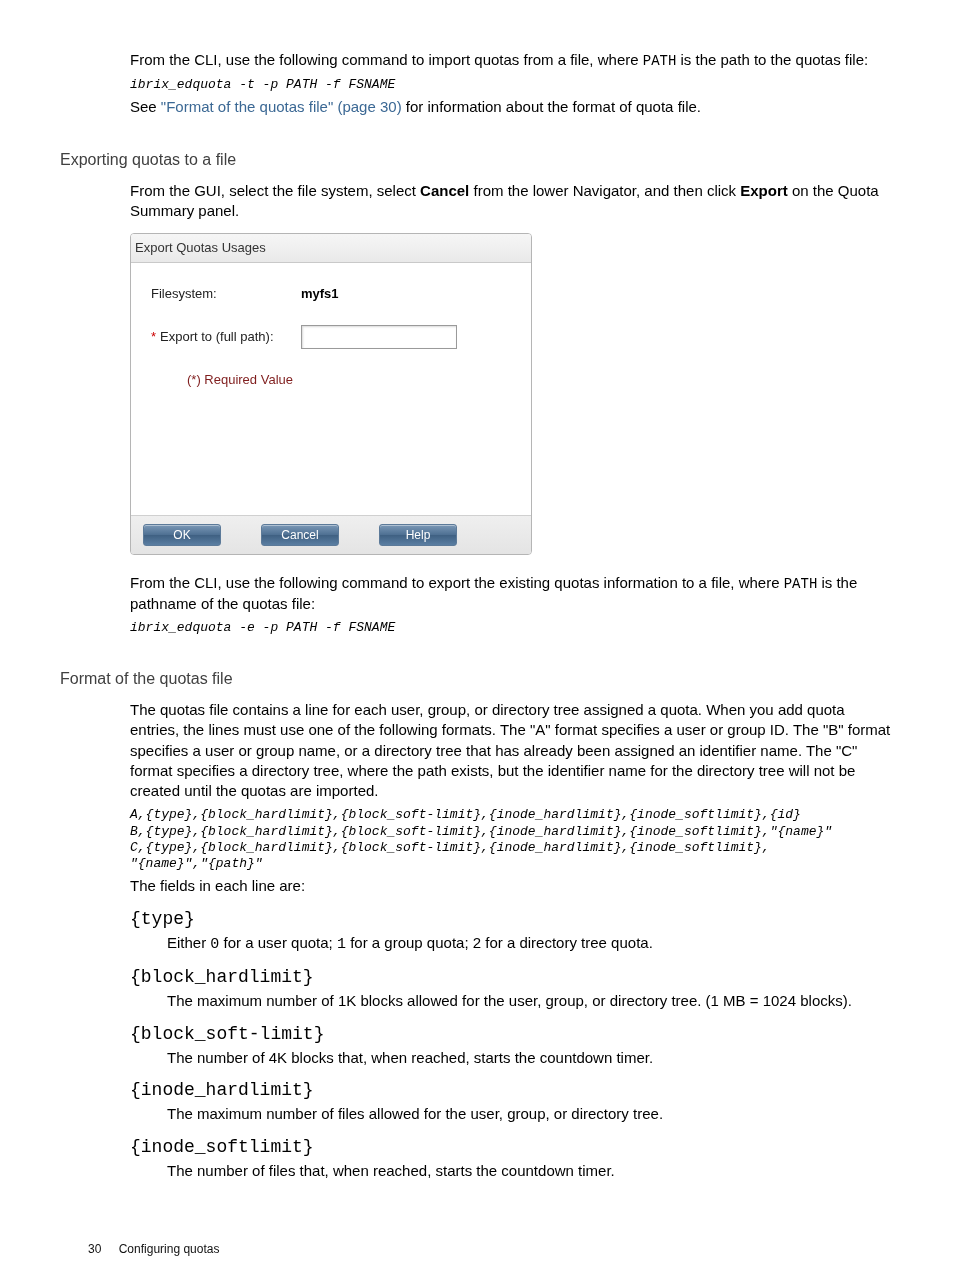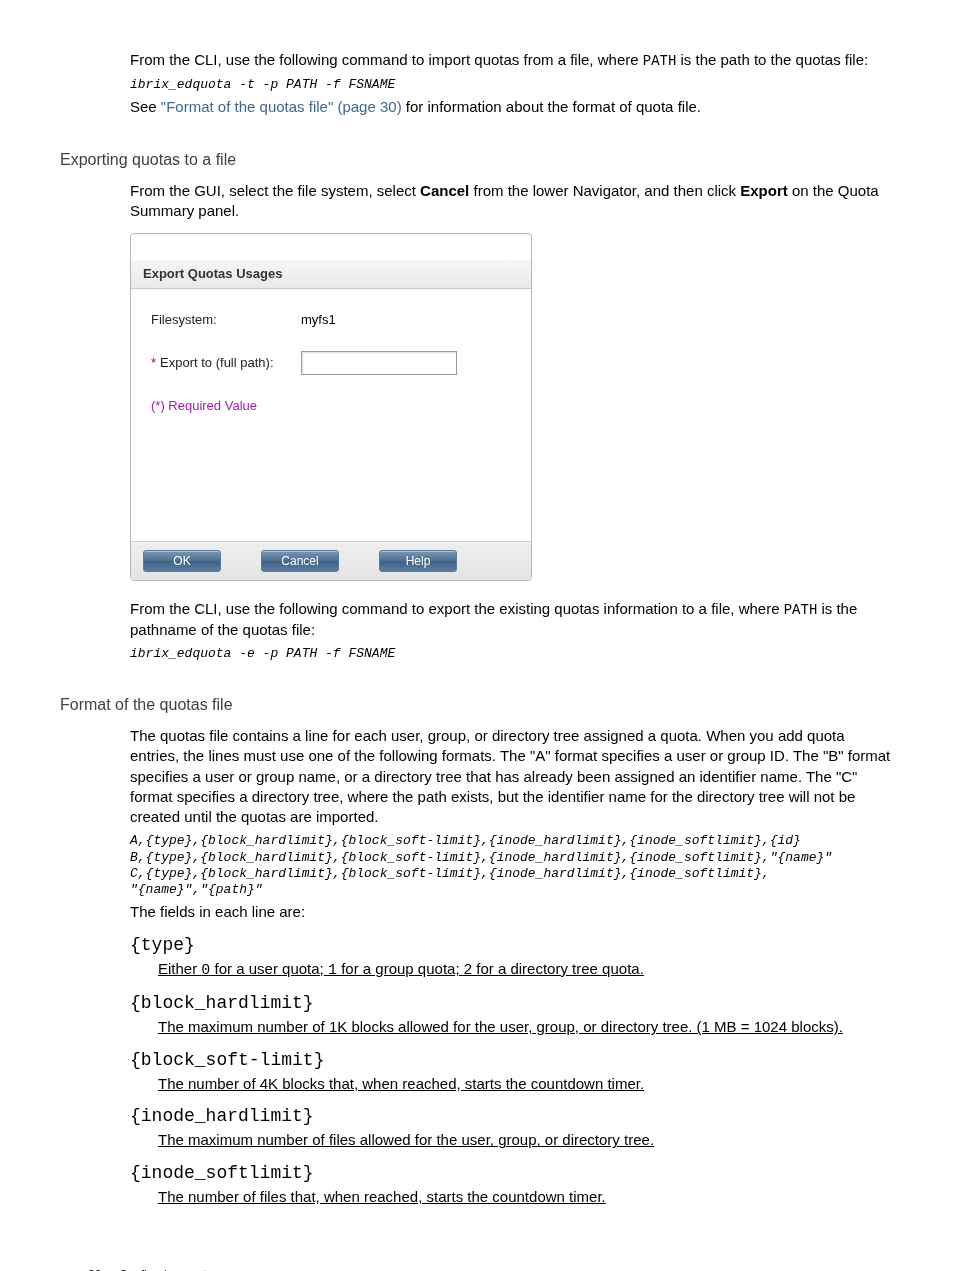--- a/index.html
+++ b/index.html
@@ -25,29 +25,28 @@
     width: 400px;
     margin: 12px 0 18px 0;
     background: #fff;
     font-family: Arial, sans-serif;
     font-size: 13px;
     overflow: hidden;
   }
   .panel-title {
     background: linear-gradient(#f6f6f6, #e9e9e9);
     border-bottom: 1px solid #c9c9c9;
-    padding: 5px 12px;
-    font-weight: bold;
+    padding: 5px 4px;
+    font-weight: normal;
     color: #333;
-    margin-top: 26px;
   }
   .panel-body { padding: 22px 20px 20px 20px; min-height: 210px; }
   .form-row { display: flex; align-items: center; margin-bottom: 22px; }
   .form-label { width: 150px; color: #222; }
-  .form-value { font-weight: normal; }
+  .form-value { font-weight: bold; }
   .req-star { color: #c00; margin-right: 4px; }
   input.text {
     border: 1px solid #9a9a9a;
     height: 20px;
     width: 150px;
     box-shadow: inset 1px 1px 2px rgba(0,0,0,0.15);
     background: #fff;
   }
   .panel-footer {
     border-top: 1px solid #d0d0d0;
@@ -62,30 +61,30 @@
     height: 22px;
     border: 1px solid #5c7a99;
     border-radius: 3px;
     background: linear-gradient(#7b98b6, #4d6f92 50%, #3f6082 51%, #5a7ea2);
     color: #fff;
     font-size: 12px;
     cursor: pointer;
     box-shadow: 0 1px 0 rgba(255,255,255,0.4) inset;
   }
   .dl-term { font-family: "Courier New", monospace; font-size: 18px; margin-top: 10px; }
-  .dl-def { margin-left: 28px; margin-top: 2px; text-decoration: underline; }
+  .dl-def { margin-left: 37px; margin-top: 2px; }
   .footer {
     position: relative;
     margin-top: 60px;
     font-size: 12px;
     color: #111;
   }
   .footer .pg { margin-right: 14px; margin-left: 28px; }
   .inline-0 { font-family:"Courier New",monospace; }
-  .req-note { color:#a21caf; }
+  .req-note { color:#7f1d1d;margin-left:36px; }
 </style>
 </head>
 <body>
 
 <div class="indent">
   <p>
     <span>From the CLI, use the following command to import quotas from a file, where </span><span class="mono">PATH</span><span> is the path to the quotas file:</span>
   </p>
   <div class="code-block">ibrix_edquota -t -p PATH -f FSNAME</div>
   <p>

